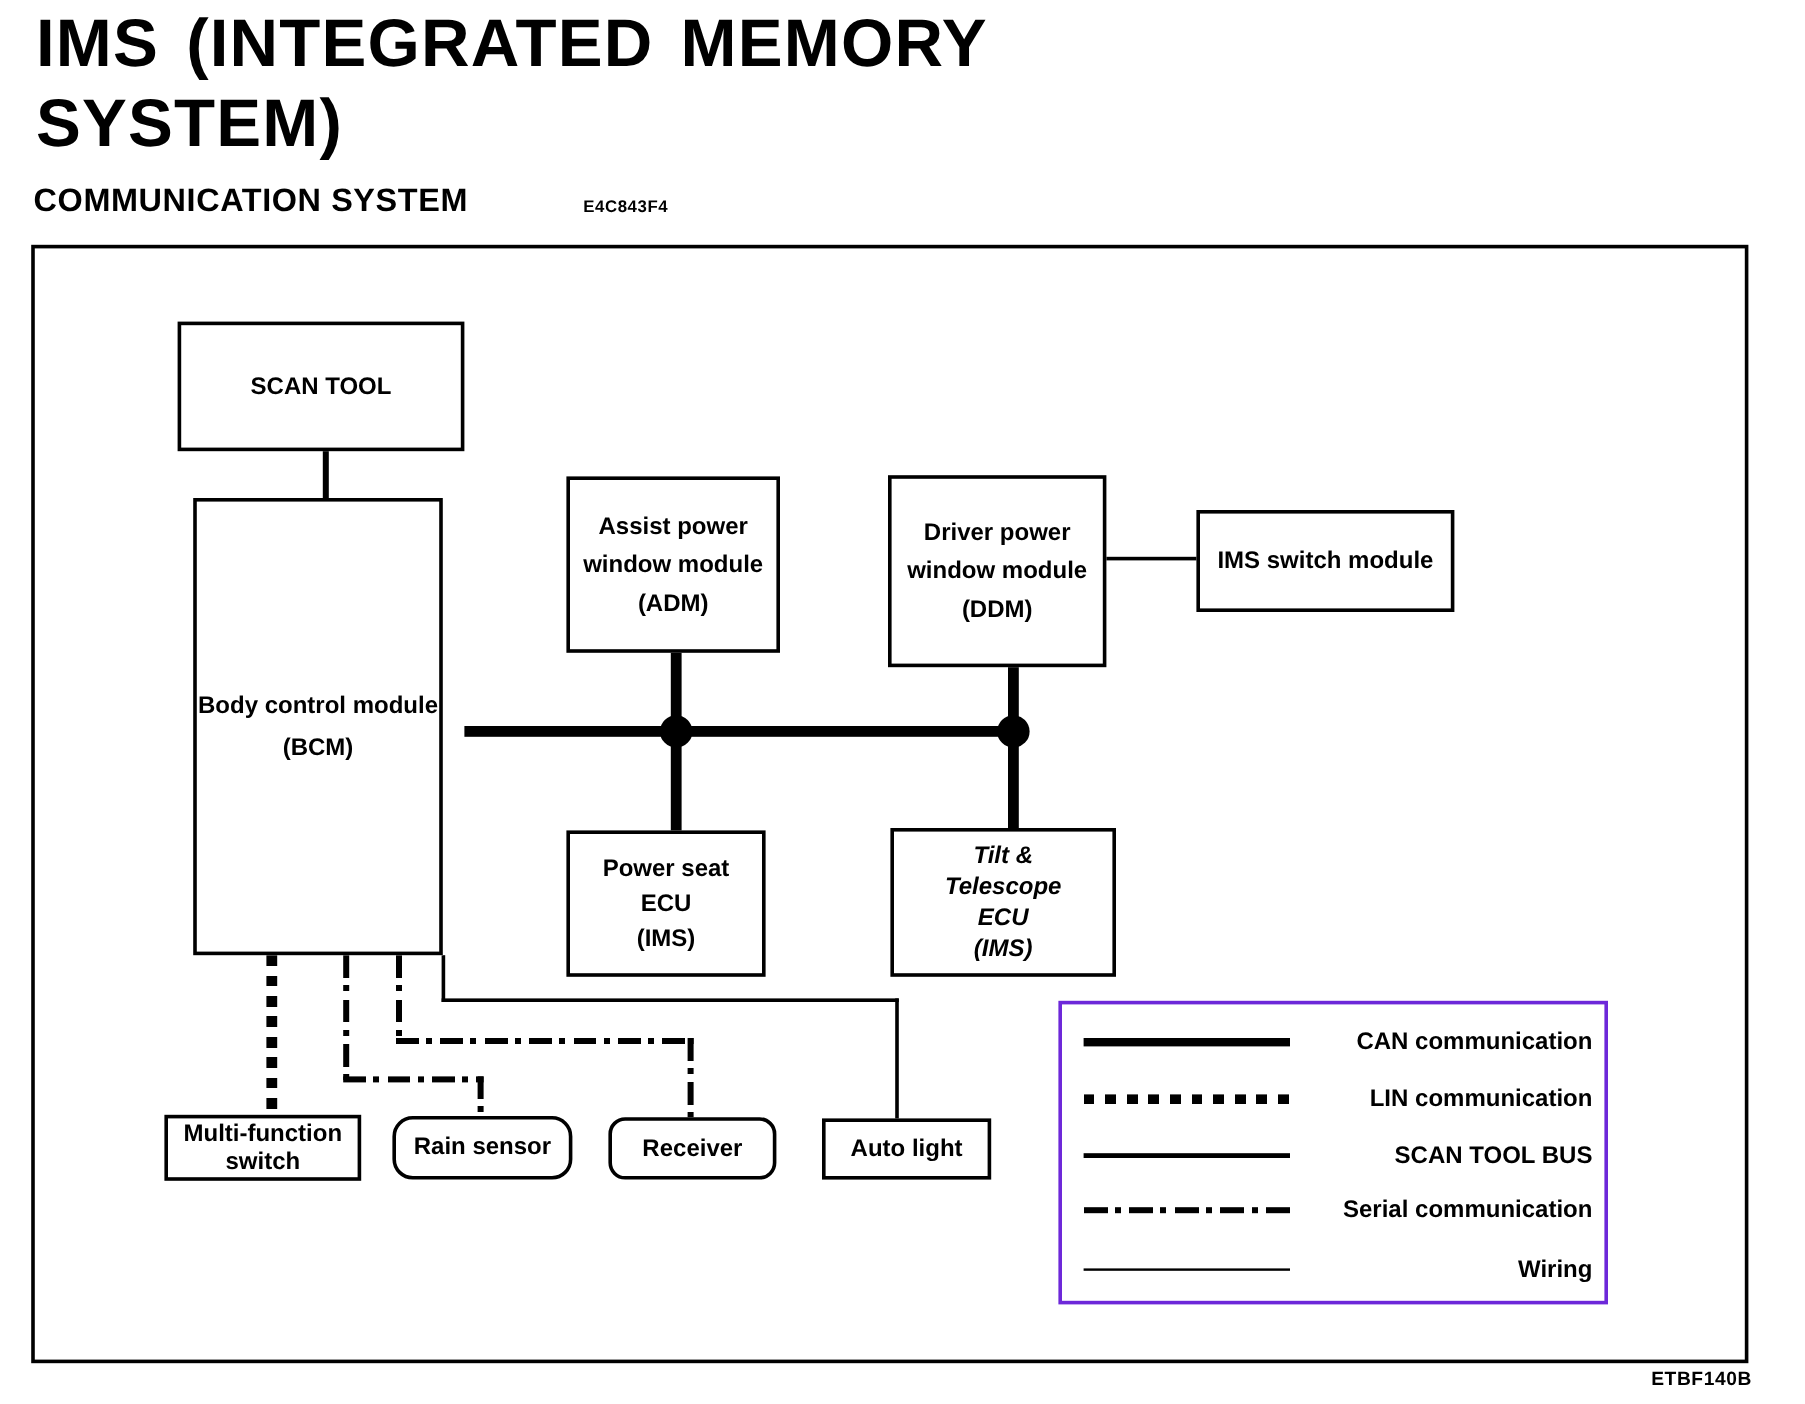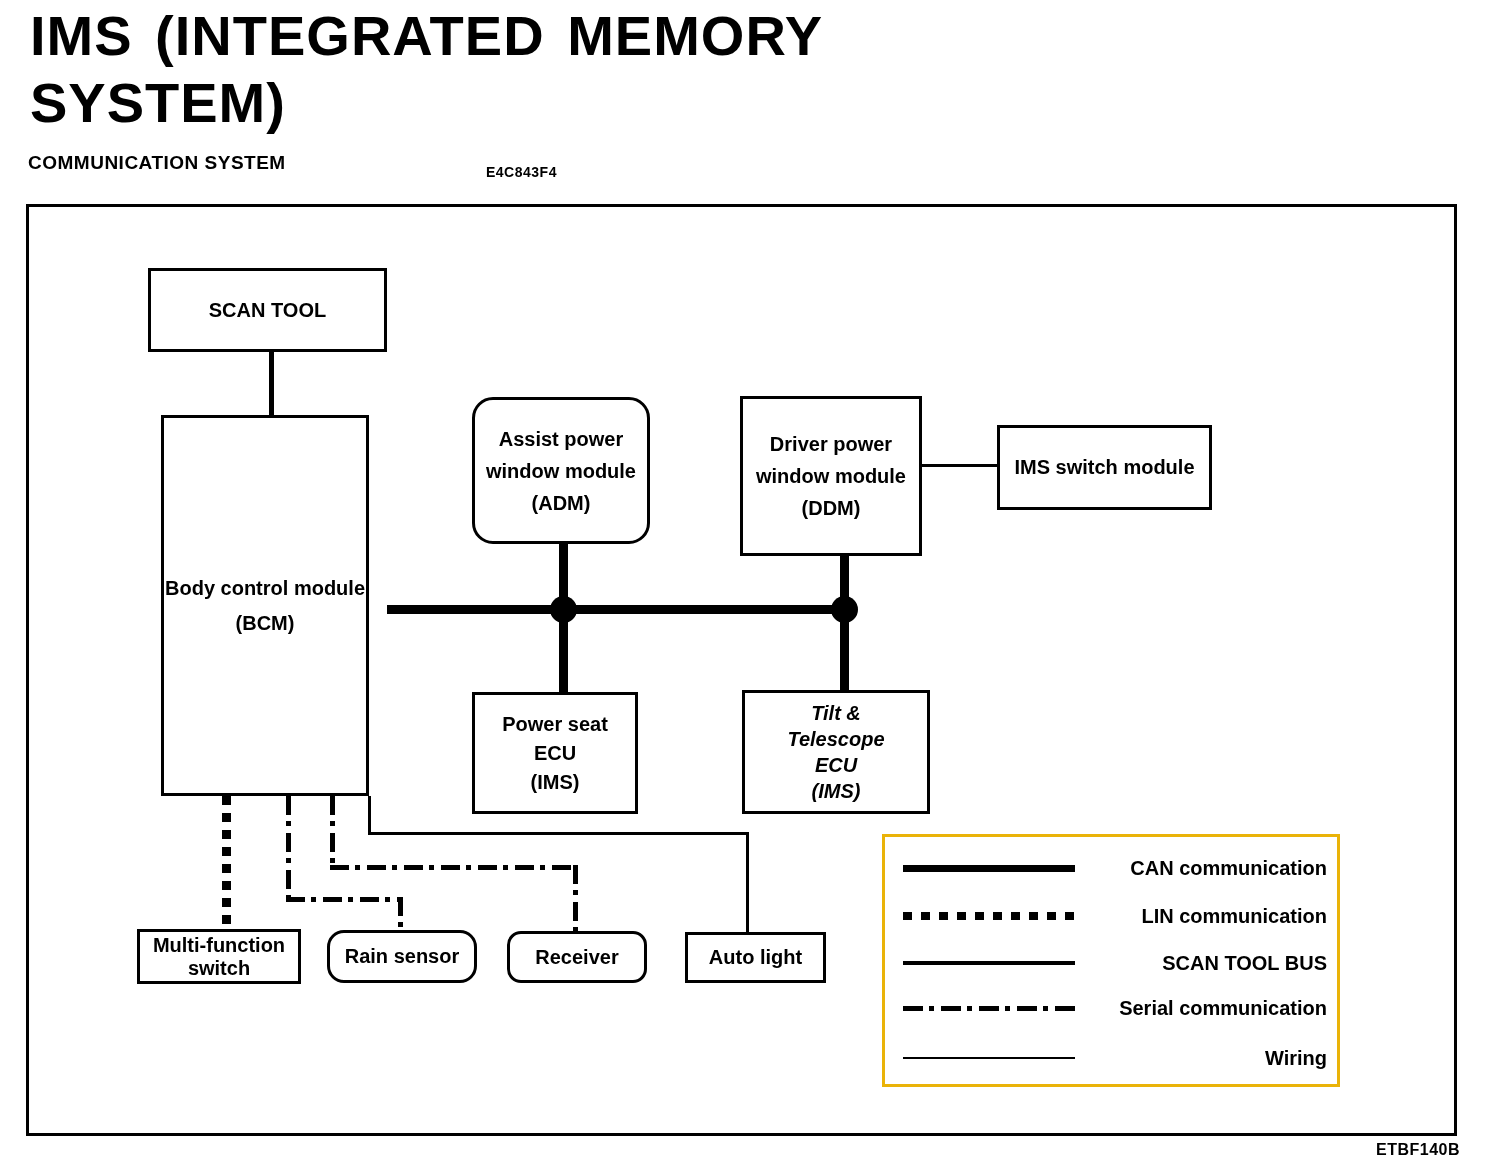--- a/index.html
+++ b/index.html
@@ -22,21 +22,21 @@
     font-weight: 700;
     line-height: 1.2;
     letter-spacing: 1px;
     white-space: pre-line;
     word-spacing: 6px;
   }
   .section-heading {
     position: absolute;
     left: 28px;
     top: 152px;
-    font-size: 19px;
+    font-size: 27px;
     font-weight: 700;
     letter-spacing: 0.5px;
   }
   .section-code {
     position: absolute;
     left: 486px;
     top: 164px;
     font-size: 14px;
     font-weight: 700;
     letter-spacing: 0.5px;
@@ -95,21 +95,21 @@
     border-radius: 50%;
     z-index: 4;
   }
 
   .legend {
     position: absolute;
     left: 882px;
     top: 834px;
     width: 458px;
     height: 253px;
-    border: 3px solid #eab308;
+    border: 3px solid #6d28d9;
     background: #fff;
     z-index: 3;
   }
   .legend-row {
     position: absolute;
     left: 0; right: 0;
     height: 26px;
     display: flex;
     align-items: center;
   }
@@ -132,30 +132,30 @@
 
 <div class="page">
 
   <div class="doc-title">IMS (INTEGRATED MEMORY
 SYSTEM)</div>
   <div class="section-heading">COMMUNICATION SYSTEM</div>
   <div class="section-code">E4C843F4</div>
 
   <div class="outer-border"></div>
 
-  <div class="box" style="left:148px; top:268px; width:239px; height:84px;">
+  <div class="box" style="left:148px; top:268px; width:239px; height:108px;">
     <span>SCAN TOOL</span>
   </div>
 
   <div class="box" style="left:161px; top:415px; width:208px; height:381px; line-height:1.75;">
     <span>Body control module
 (BCM)</span>
   </div>
 
-  <div class="box" style="left:472px; top:397px; width:178px; height:147px; line-height:1.6;border-radius:21px;">
+  <div class="box" style="left:472px; top:397px; width:178px; height:147px; line-height:1.6;">
     <span>Assist power
 window module
 (ADM)</span>
   </div>
 
   <div class="box" style="left:740px; top:396px; width:182px; height:160px; line-height:1.6;">
     <span>Driver power
 window module
 (DDM)</span>
   </div>

